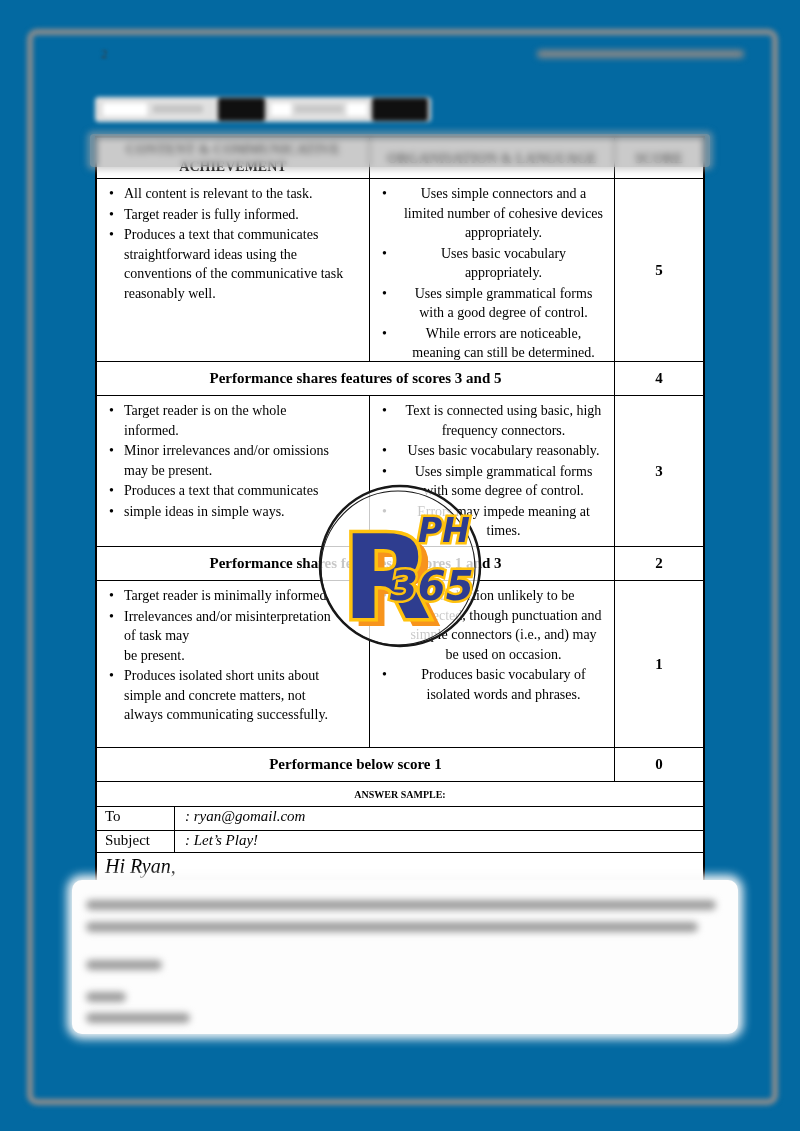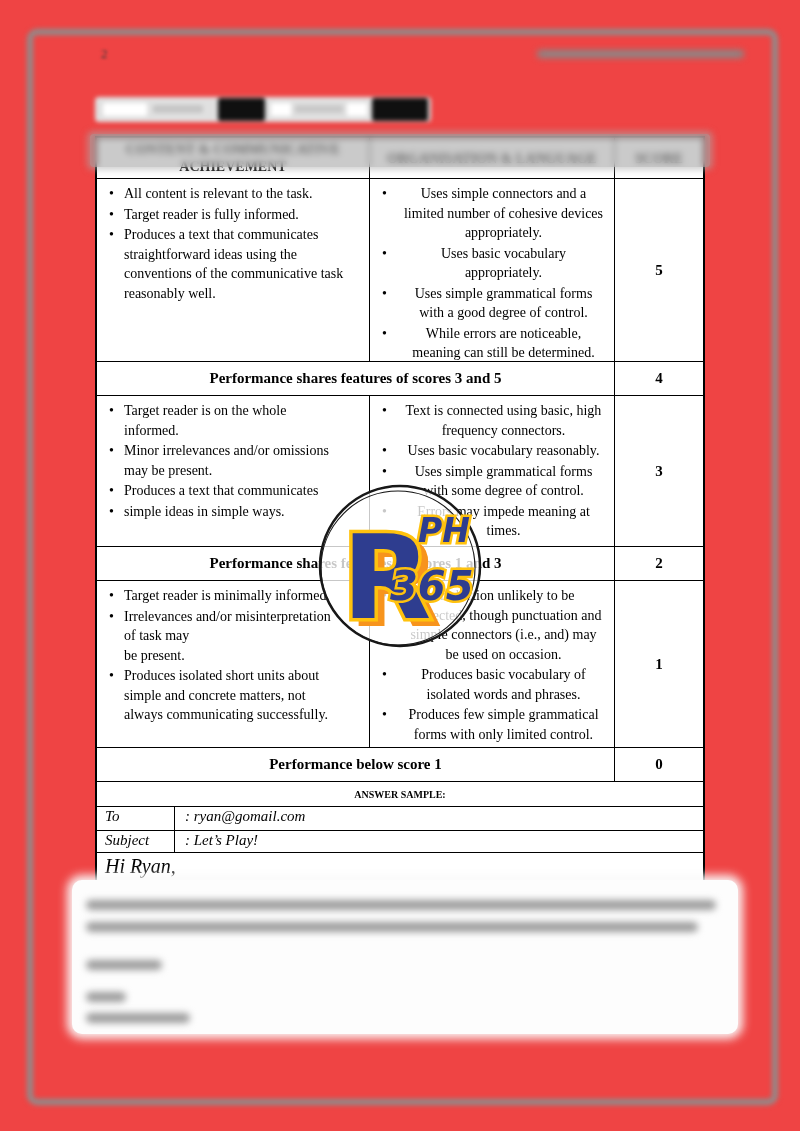--- a/index.html
+++ b/index.html
@@ -1,16 +1,16 @@
 <!DOCTYPE html>
 <html><head>
 <meta charset="utf-8">
 <style>
   html,body{margin:0;padding:0;background:#ffffff;}
-  .page{position:relative;width:800px;height:1131px;background:#ef4444;overflow:hidden;
+  .page{position:relative;width:800px;height:1131px;background:#0369a1;overflow:hidden;
         font-family:"Liberation Serif",serif;color:#000;}
 
   
   .page-frame{position:absolute;left:27px;top:29px;width:739px;height:1064px;
     border:6px solid #8d8d8d;border-radius:10px;filter:blur(2.5px);}
 
   .page-num{position:absolute;left:101px;top:46px;font-size:13px;color:#3a3a3a;filter:blur(1.8px);}
   .hdr-redacted{position:absolute;left:537px;top:50px;width:207px;height:8px;border-radius:4px;
     background:#878787;filter:blur(3px);}
 
@@ -35,21 +35,21 @@
   .rt{height:25px}.rto{height:24px}.rsub{height:22px}.rbody{height:172px}
 
   .c1{width:272px;box-sizing:border-box;}
   .c2{width:245px;border-left:1px solid #000;box-sizing:border-box;text-align:center;}
   .cs{width:89px;border-left:1px solid #000;box-sizing:border-box;display:flex;align-items:center;
       justify-content:center;font-weight:bold;font-size:15px;}
   .cm{width:517px;display:flex;align-items:center;justify-content:center;font-weight:bold;
       font-size:15px;text-align:center;}
   .cf{width:606px;box-sizing:border-box;}
   .title-cell{display:flex;align-items:center;justify-content:center;font-weight:bold;font-size:10px;}
-  .clabel{width:77px;font-style:italic;font-size:15px;padding:1px 0 0 8px;box-sizing:border-box;}
+  .clabel{width:77px;font-size:15px;padding:1px 0 0 8px;box-sizing:border-box;}
   .cval{width:529px;border-left:1px solid #000;font-style:italic;font-size:15px;
         padding:1px 0 0 10px;box-sizing:border-box;}
 
   ul.blist{list-style:none;margin:0;padding:5px 4px 0 8px;font-size:14px;line-height:19.5px;}
   .blist li{position:relative;padding-left:19px;white-space:pre-line;margin:0 0 1px 0;}
   .blist li::before{content:"\2022";position:absolute;left:4px;top:0;}
 
   .hc{display:flex;flex-direction:column;align-items:center;justify-content:center;
       font-weight:bold;font-size:14px;line-height:17px;text-align:center;}
 
@@ -188,22 +188,20 @@
           </ul>
       </div>
       <div class="c2">
         <ul class="blist">
             <li>Production unlikely to be
 connected, though punctuation and
 simple connectors (i.e., and) may
 be used on occasion.</li>
             <li>Produces basic vocabulary of
 isolated words and phrases.</li>
-            <li>Produces few simple grammatical
-forms with only limited control.</li>
           </ul>
       </div>
       <div class="cs">1</div>
     </div>
 
     <div class="r rm">
       <div class="cm">Performance below score 1</div>
       <div class="cs">0</div>
     </div>
 

